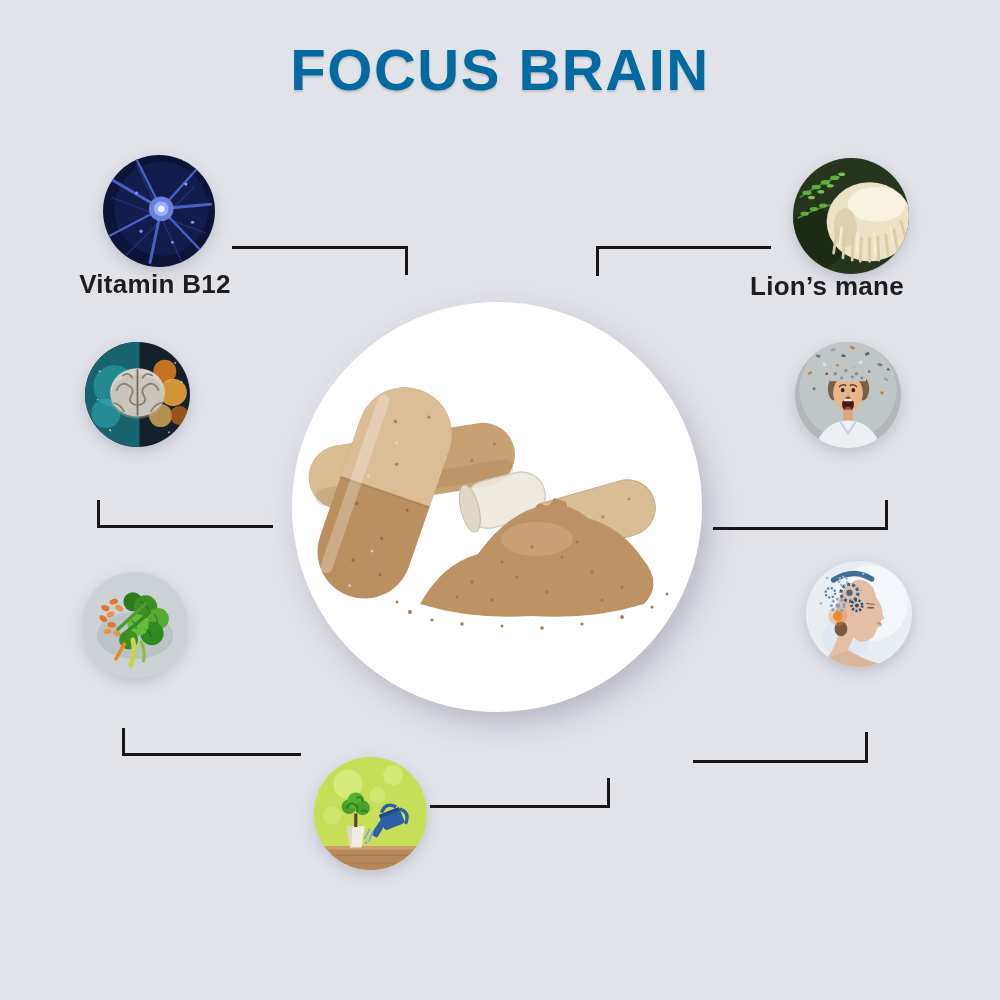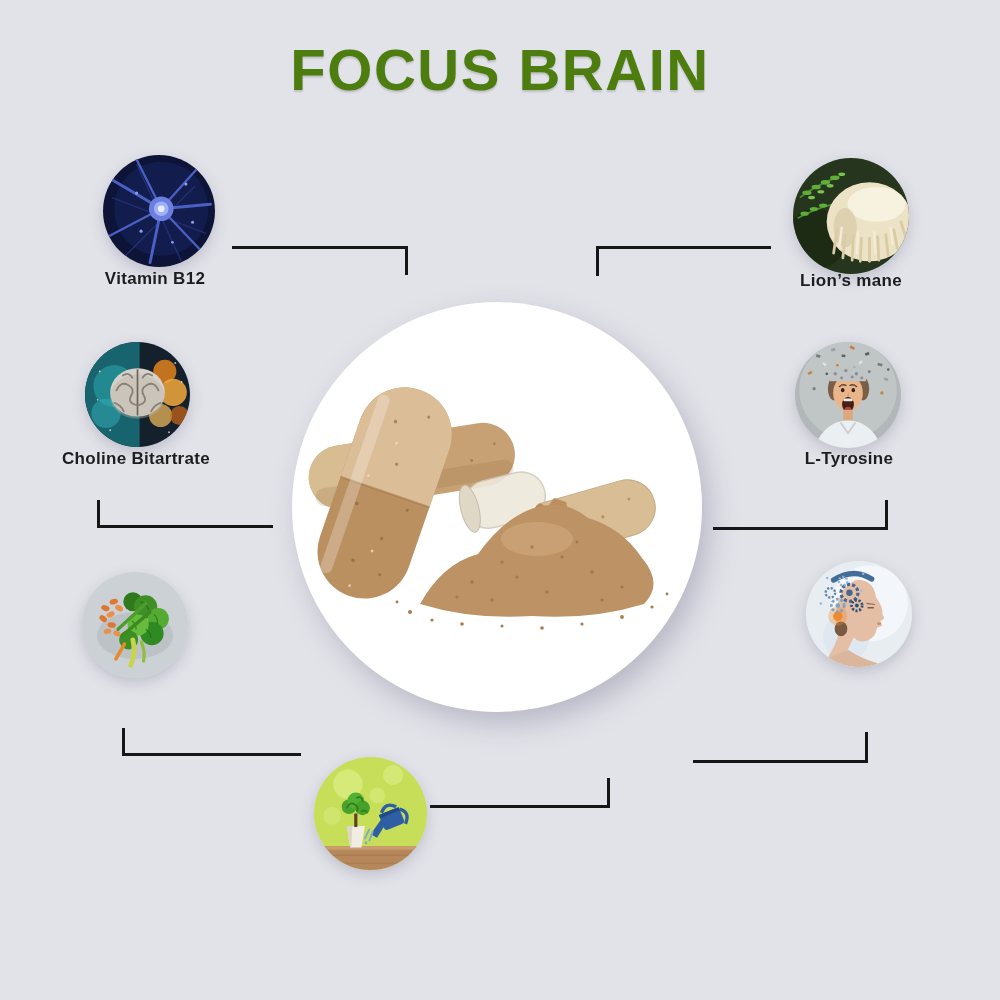--- a/index.html
+++ b/index.html
@@ -7,31 +7,31 @@
     position:relative;
     width:1000px;height:1000px;
     background:#e2e3e9;
     font-family:"Liberation Sans",sans-serif;
     overflow:hidden;
   }
   .title{
     position:absolute;top:36px;left:0;width:1000px;
     text-align:center;
     font-size:58px;font-weight:800;letter-spacing:1.5px;
-    color:#4d7c0f;
+    color:#0369a1;
     text-shadow:0 2px 2px rgba(0,0,0,0.16);
   }
   .circle{
     position:absolute;border-radius:50%;overflow:hidden;
     box-shadow:0 5px 14px rgba(100,100,125,0.28);
   }
   .circle svg{display:block;width:100%;height:100%;}
   .label{
     position:absolute;text-align:center;
-    font-size:17px;font-weight:600;color:#1d1d1f;letter-spacing:0.3px;
+    font-size:26px;font-weight:600;color:#1d1d1f;letter-spacing:0.3px;
   }
   .conn{position:absolute;}
   .conn.tr{border-top:3px solid #161616;border-right:3px solid #161616;}
   .conn.tl{border-top:3px solid #161616;border-left:3px solid #161616;}
   .conn.bl{border-bottom:3px solid #161616;border-left:3px solid #161616;}
   .conn.br{border-bottom:3px solid #161616;border-right:3px solid #161616;}
   .center-circle{
     position:absolute;left:292px;top:302px;width:410px;height:410px;
     border-radius:50%;background:#ffffff;overflow:hidden;
     box-shadow:8px 12px 28px rgba(120,120,145,0.40);
@@ -213,21 +213,21 @@
           <path d="M93 55 L97 68"></path>
       </g>
       <g stroke="#f3ecd6" stroke-width="2" stroke-linecap="round">
         <path d="M42 60 L40 76"></path>
           <path d="M56 64 L55 82"></path>
           <path d="M70 64 L71 82"></path>
         <path d="M84 60 L86 74"></path>
       </g>
     </svg>
   </div>
-  <div class="label" style="left:731px;top:271px;width:240px;">Lion’s mane</div>
+  <div class="label" style="left:707px;top:271px;width:240px;">Lion’s mane</div>
 
   <div class="circle" style="left:85px;top:342px;width:105px;height:105px;">
     <svg viewBox="0 0 100 100">
       <rect width="100" height="100" fill="#14202c"></rect>
       <rect width="52" height="100" fill="#17646e"></rect>
       <circle cx="28" cy="42" r="20" fill="#2a98a0" opacity="0.7"></circle>
       <circle cx="20" cy="68" r="14" fill="#34b0b8" opacity="0.5"></circle>
       <circle cx="76" cy="28" r="11" fill="#e0821f" opacity="0.85"></circle>
       <circle cx="84" cy="48" r="13" fill="#f2a93b" opacity="0.85"></circle>
       <circle cx="72" cy="70" r="11" fill="#f7c05c" opacity="0.7"></circle>
@@ -246,21 +246,20 @@
       <g stroke="#8a8176" stroke-width="1.7" fill="none" stroke-linecap="round">
         <path d="M30 46 q4 -9 11 -5 q7 4 3 10 q-4 7 5 9"></path>
         <path d="M36 32 q6 -4 9 2"></path>
         <path d="M28 58 q6 2 9 8"></path>
         <path d="M70 46 q-4 -9 -11 -5 q-7 4 -3 10 q4 7 -5 9"></path>
         <path d="M64 32 q-6 -4 -9 2"></path>
         <path d="M72 58 q-6 2 -9 8"></path>
       </g>
     </svg>
   </div>
-  <div class="label" style="left:6px;top:449px;width:260px;">Choline Bitartrate</div>
 
   <div class="circle" style="left:795px;top:342px;width:106px;height:106px;">
     <svg viewBox="0 0 100 100">
       <rect width="100" height="100" fill="#b2b7ba"></rect>
       <circle cx="50" cy="45" r="46" fill="#c6cacc" opacity="0.7"></circle>
       <g>
         <rect x="20" y="12" width="4" height="2.6" fill="#787d80" transform="rotate(20 22 13)"></rect>
         <rect x="34" y="6" width="4" height="2.6" fill="#9aa1a5" transform="rotate(-15 36 7)"></rect>
         <rect x="52" y="4" width="4.5" height="2.6" fill="#c8813d" transform="rotate(30 54 5)"></rect>
         <rect x="66" y="10" width="4" height="2.6" fill="#5d6164" transform="rotate(-25 68 11)"></rect>
@@ -299,21 +298,20 @@
       <ellipse cx="55" cy="45.5" rx="1.7" ry="2" fill="#352619"></ellipse>
       <path d="M50 47 L49.4 53 L51 53 Z" fill="#c98f63"></path>
       <ellipse cx="50" cy="59" rx="5.6" ry="7" fill="#451f17"></ellipse>
       <rect x="45.6" y="53.4" width="8.8" height="2.6" rx="1.3" fill="#f2e8dc"></rect>
       <ellipse cx="50" cy="63.5" rx="3.2" ry="2.4" fill="#a14a3a"></ellipse>
       <rect x="45.5" y="64" width="9" height="10" fill="#dca87e"></rect>
       <path d="M18 100 Q28 74 50 74 Q72 74 82 100 Z" fill="#eceff1"></path>
       <path d="M43 76 L50 86 L57 76" stroke="#c8ccd0" stroke-width="1.6" fill="none"></path>
     </svg>
   </div>
-  <div class="label" style="left:729px;top:449px;width:240px;">L-Tyrosine</div>
 
   <div class="circle" style="left:82px;top:572px;width:106px;height:106px;">
     <svg viewBox="0 0 100 100">
       <rect width="100" height="100" fill="#ccd1d5"></rect>
       <ellipse cx="50" cy="60" rx="36" ry="22" fill="#b6bcc1" opacity="0.7"></ellipse>
       <g fill="#e0762f">
         <ellipse cx="22" cy="34" rx="4" ry="2.6" transform="rotate(20 22 34)"></ellipse>
         <ellipse cx="30" cy="28" rx="4" ry="2.6" transform="rotate(-15 30 28)"></ellipse>
         <ellipse cx="20" cy="44" rx="4" ry="2.6" transform="rotate(40 20 44)"></ellipse>
         <ellipse cx="28" cy="50" rx="4" ry="2.6" transform="rotate(10 28 50)"></ellipse>

